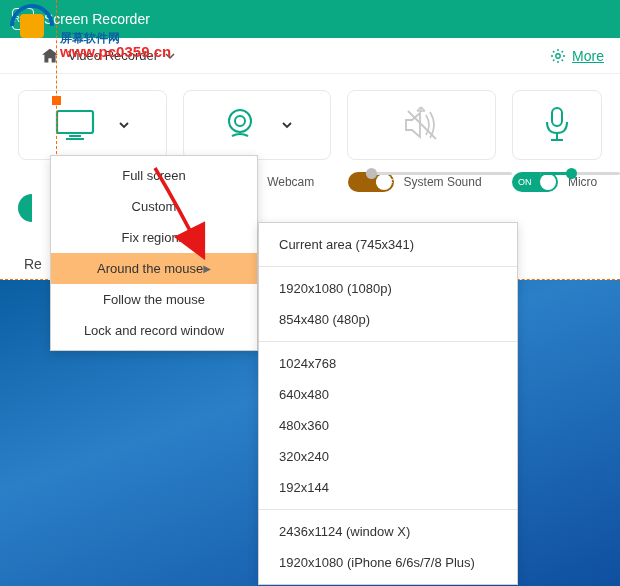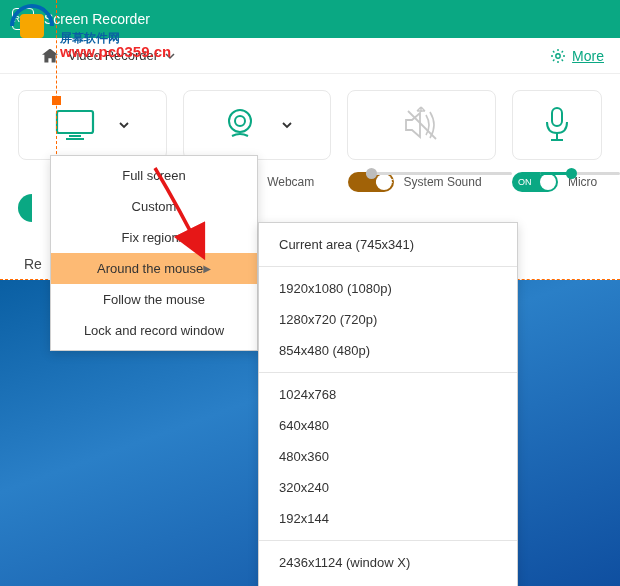--- a/index.html
+++ b/index.html
@@ -209,21 +209,20 @@
       <span>Follow the mouse</span>
     </div>
     <div class="ctx-item">
       <span>Lock and record window</span>
     </div>
   </div>
 <div class="submenu" id="sub">
     <div class="sub-item">Current area (745x341)</div>
     <div class="sub-sep"></div>
     <div class="sub-item">1920x1080 (1080p)</div>
-    <div class="sub-item">1280x720 (720p)</div>
     <div class="sub-item">854x480 (480p)</div>
     <div class="sub-sep"></div>
     <div class="sub-item">1024x768</div>
     <div class="sub-item">640x480</div>
     <div class="sub-item">480x360</div>
     <div class="sub-item">320x240</div>
     <div class="sub-item">192x144</div>
     <div class="sub-sep"></div>
     <div class="sub-item">2436x1124 (window X)</div>
     <div class="sub-item">1920x1080 (iPhone 6/6s/7/8 Plus)</div>

